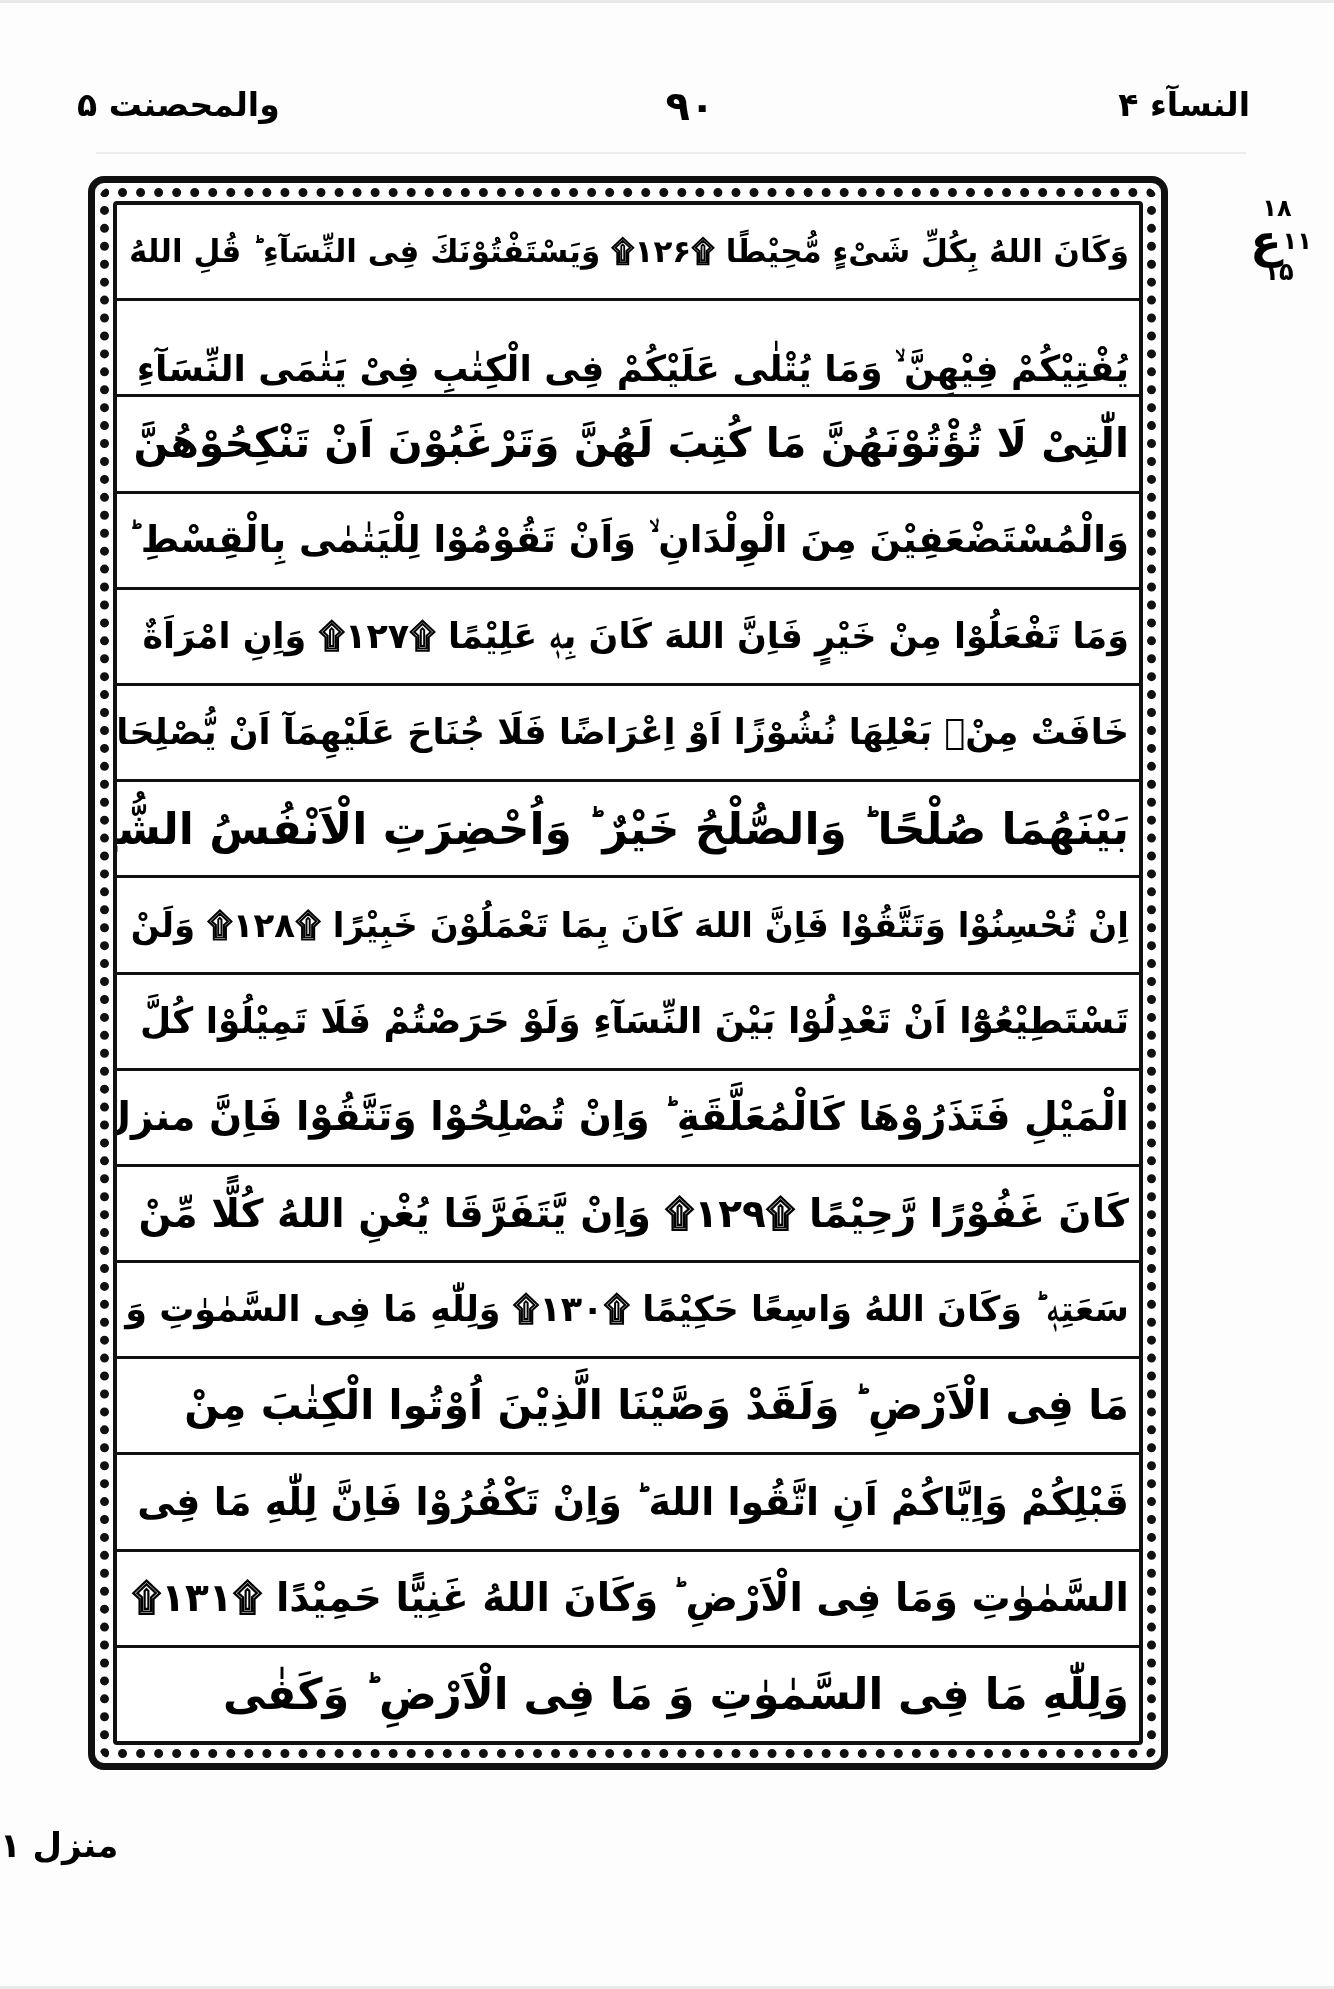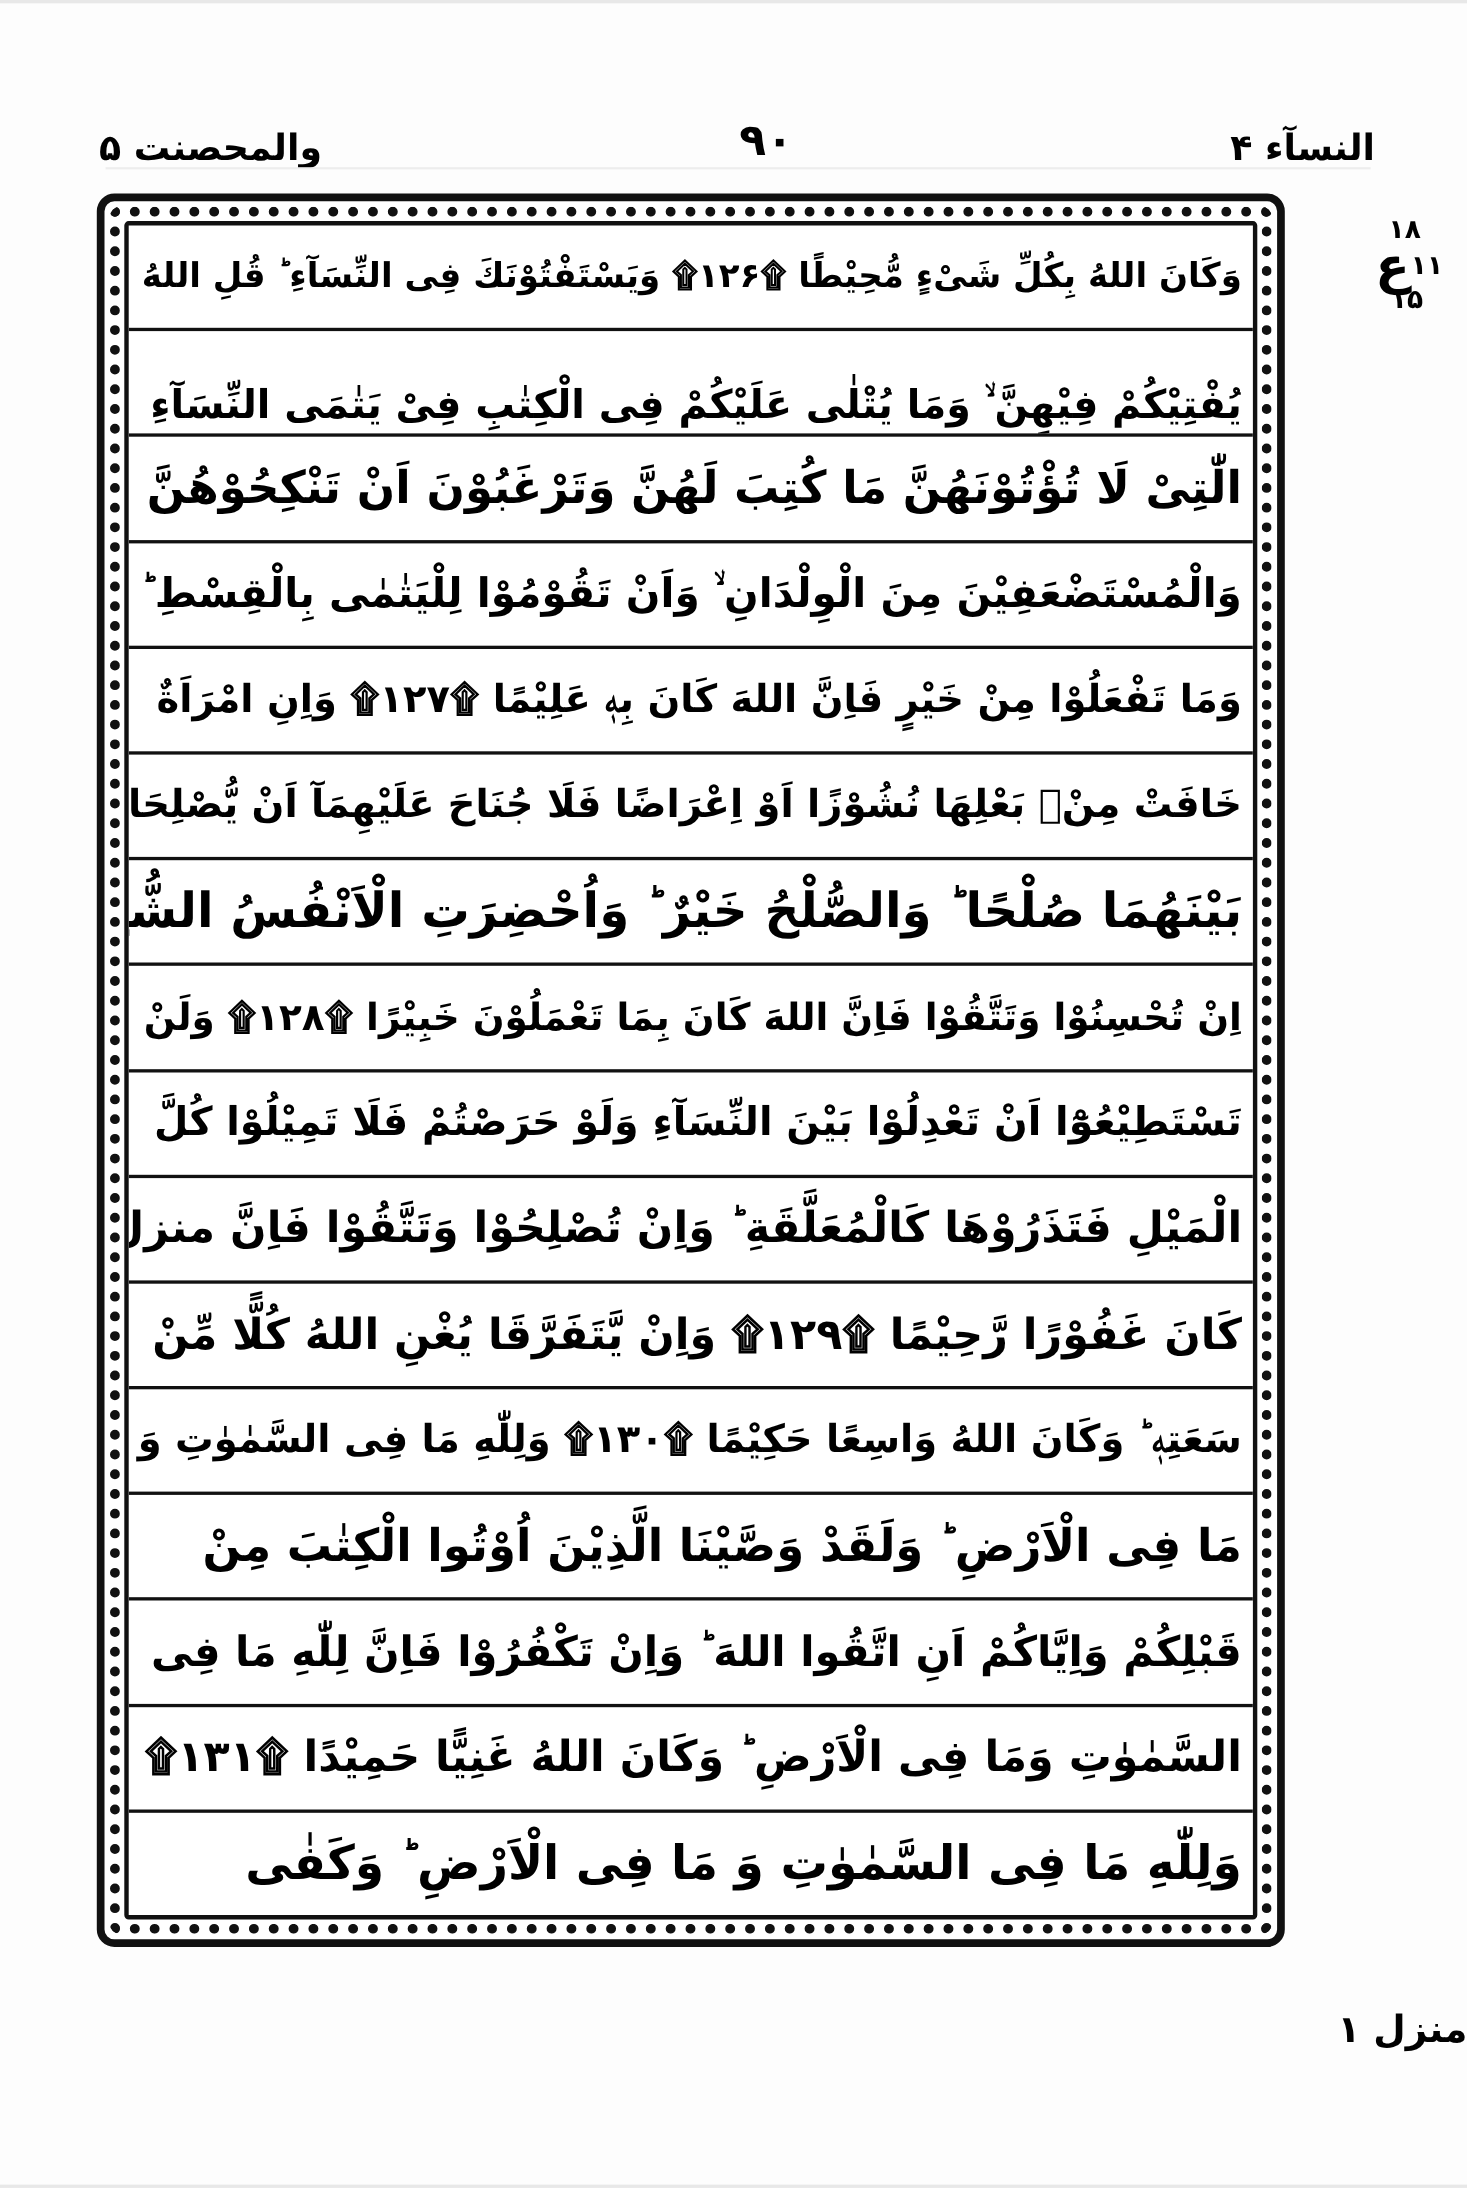--- a/index.html
+++ b/index.html
@@ -29,27 +29,26 @@
     position: absolute;
     left: 0; right: 0;
     top: 0;
     height: 3px;
     background: #e8e8e8;
   }
 
   
   .header {
     position: absolute;
-    left: 96px;
+    left: 83px;
     right: 88px;
     top: 88px;
     height: 62px;
     display: flex;
     flex-direction: row-reverse;
-    align-items: flex-end;
     justify-content: space-between;
     direction: rtl;
   }
   .header-item {
     font-family: "DejaVu Sans", sans-serif;
     font-size: 33px;
     font-weight: 700;
     line-height: 1;
     white-space: nowrap;
     letter-spacing: -1px;
@@ -185,21 +184,21 @@
     line-height: 1;
     margin-top: -4px;
     transform: translateX(-2px);
   }
 
   
   .footer {
     position: absolute;
     left: 0; right: 0;
     top: 1828px;
-    text-align: right;
+    text-align: left;
     direction: rtl;
   }
   .footer-text {
     font-family: "DejaVu Sans", sans-serif;
     font-size: 34px;
     font-weight: 700;
     line-height: 1;
     letter-spacing: -1px;
   }
 

